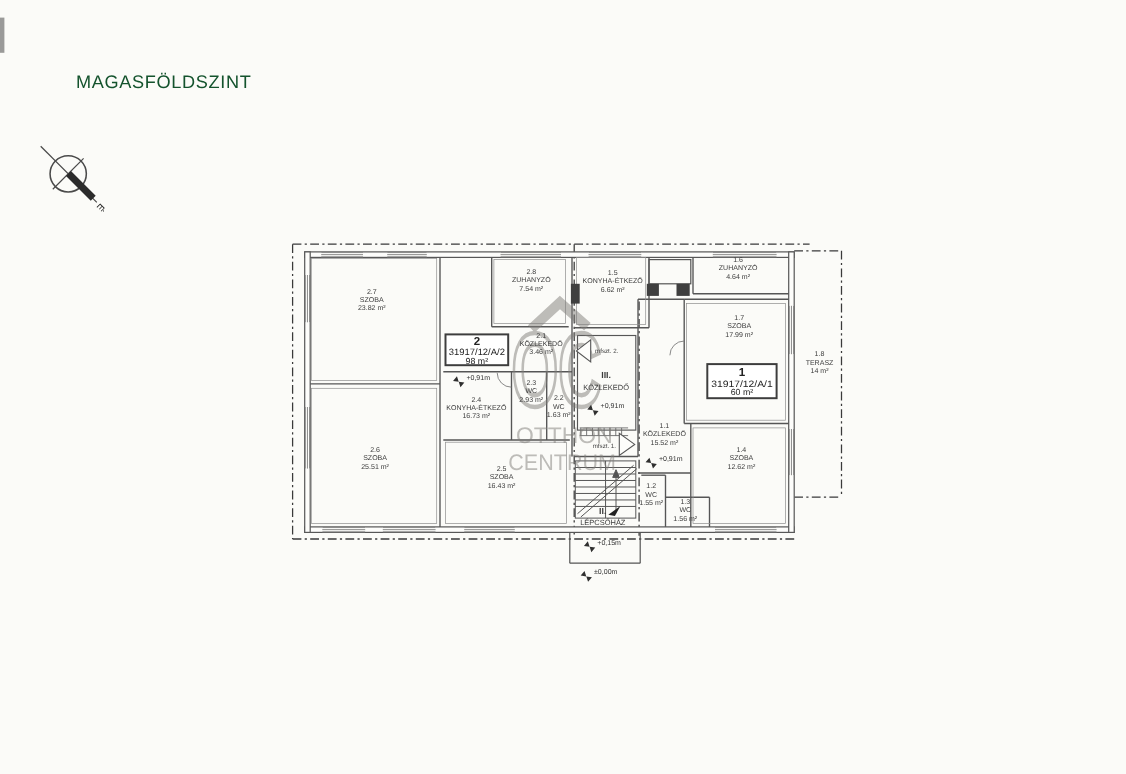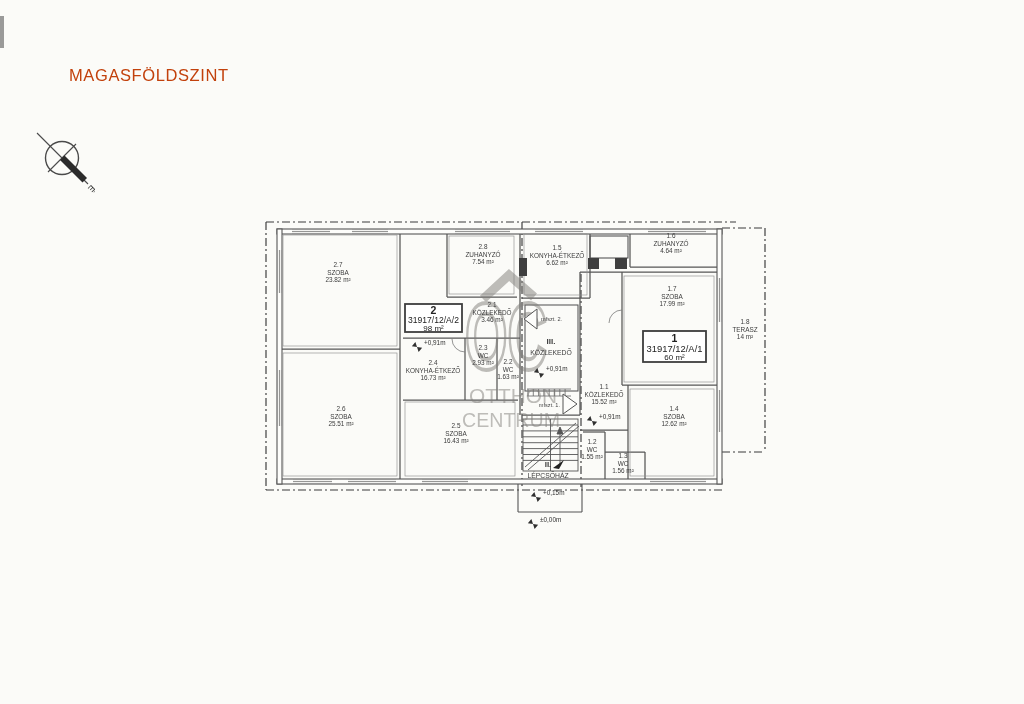--- a/index.html
+++ b/index.html
@@ -1,19 +1,19 @@
 <!DOCTYPE html>
 <html><head>
 <meta charset="utf-8">
 <style>
   html,body{margin:0;padding:0;background:#ffffff;}
   #canvas{position:relative;width:1024px;height:704px;background:#fbfbf8;
           font-family:"Liberation Sans",sans-serif;overflow:hidden;}
   #title{position:absolute;left:69px;top:66px;font-size:16.5px;letter-spacing:.6px;
-         color:#c2410c;font-family:"Liberation Sans",sans-serif;}
+         color:#14532d;font-family:"Liberation Sans",sans-serif;}
   svg text{font-family:"Liberation Sans",sans-serif;}
   .room-label{fill:#3c3c3c;font-size:6.4px;}
   .room-label .big-num{font-size:8px;font-weight:bold;}
   .room-label .big-name{font-size:6.8px;}
   .level-text{fill:#333;font-size:6.4px;}
   .door-text{fill:#444;font-size:5.6px;}
   .unit-num{fill:#222;font-size:10.5px;font-weight:bold;}
   .unit-lot{fill:#222;font-size:8.4px;}
   .unit-area{fill:#222;font-size:8px;}
   .wm-logo{fill:none;stroke:#807e7a;stroke-width:4;font-size:95px;font-weight:bold;}

